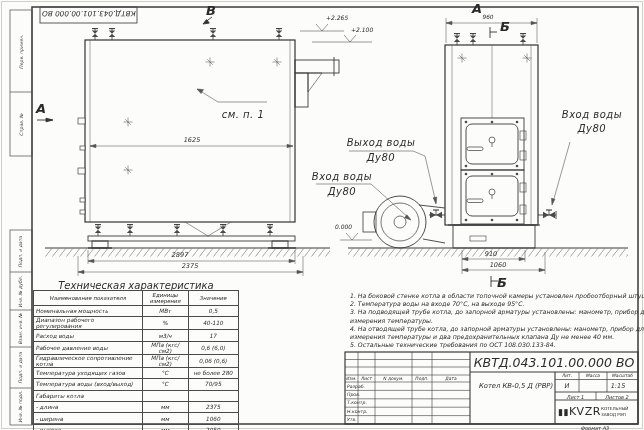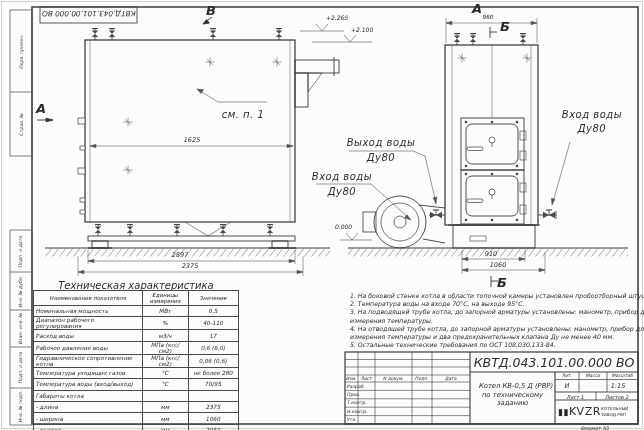--- a/index.html
+++ b/index.html
@@ -396,21 +396,20 @@
   <div class="note">2. Температура воды на входе 70°С, на выходе 95°С.</div>
   <div class="note">3. На подводящей трубе котла, до запорной арматуры установлены: манометр, прибор для</div>
   <div class="note">измерения температуры.</div>
   <div class="note">4. На отводящей трубе котла, до запорной арматуры установлены: манометр, прибор для</div>
   <div class="note">измерения температуры и два предохранительных клапана Ду не менее 40 мм.</div>
   <div class="note">5. Остальные технические требования по ОСТ 108.030.133-84.</div>
 </div>
 
 <div class="tb c" style="left:470px;top:355px;width:168px;font-size:12.5px;">КВТД.043.101.00.000 ВО</div>
 <div class="tb c" style="left:472px;top:382px;width:88px;font-size:6.8px;">Котел КВ-0,5 Д (РВР)</div>
-<div class="tb c" style="left:472px;top:391px;width:81px;font-size:6.8px;">по техническому заданию</div>
 
 <div class="tb c" style="left:345px;top:376px;width:13px;font-size:4.4px;">Изм.</div>
 <div class="tb c" style="left:358px;top:376px;width:17px;font-size:4.4px;">Лист</div>
 <div class="tb c" style="left:375px;top:376px;width:37px;font-size:4.4px;">N докум.</div>
 <div class="tb c" style="left:412px;top:376px;width:20px;font-size:4.4px;">Подп.</div>
 <div class="tb c" style="left:432px;top:376px;width:38px;font-size:4.4px;">Дата</div>
 
 <div class="tb" style="left:347px;top:383.5px;font-size:4.6px;">Разраб.</div>
 <div class="tb" style="left:347px;top:392px;font-size:4.6px;">Пров.</div>
 <div class="tb" style="left:347px;top:400.4px;font-size:4.6px;">Т.контр.</div>

